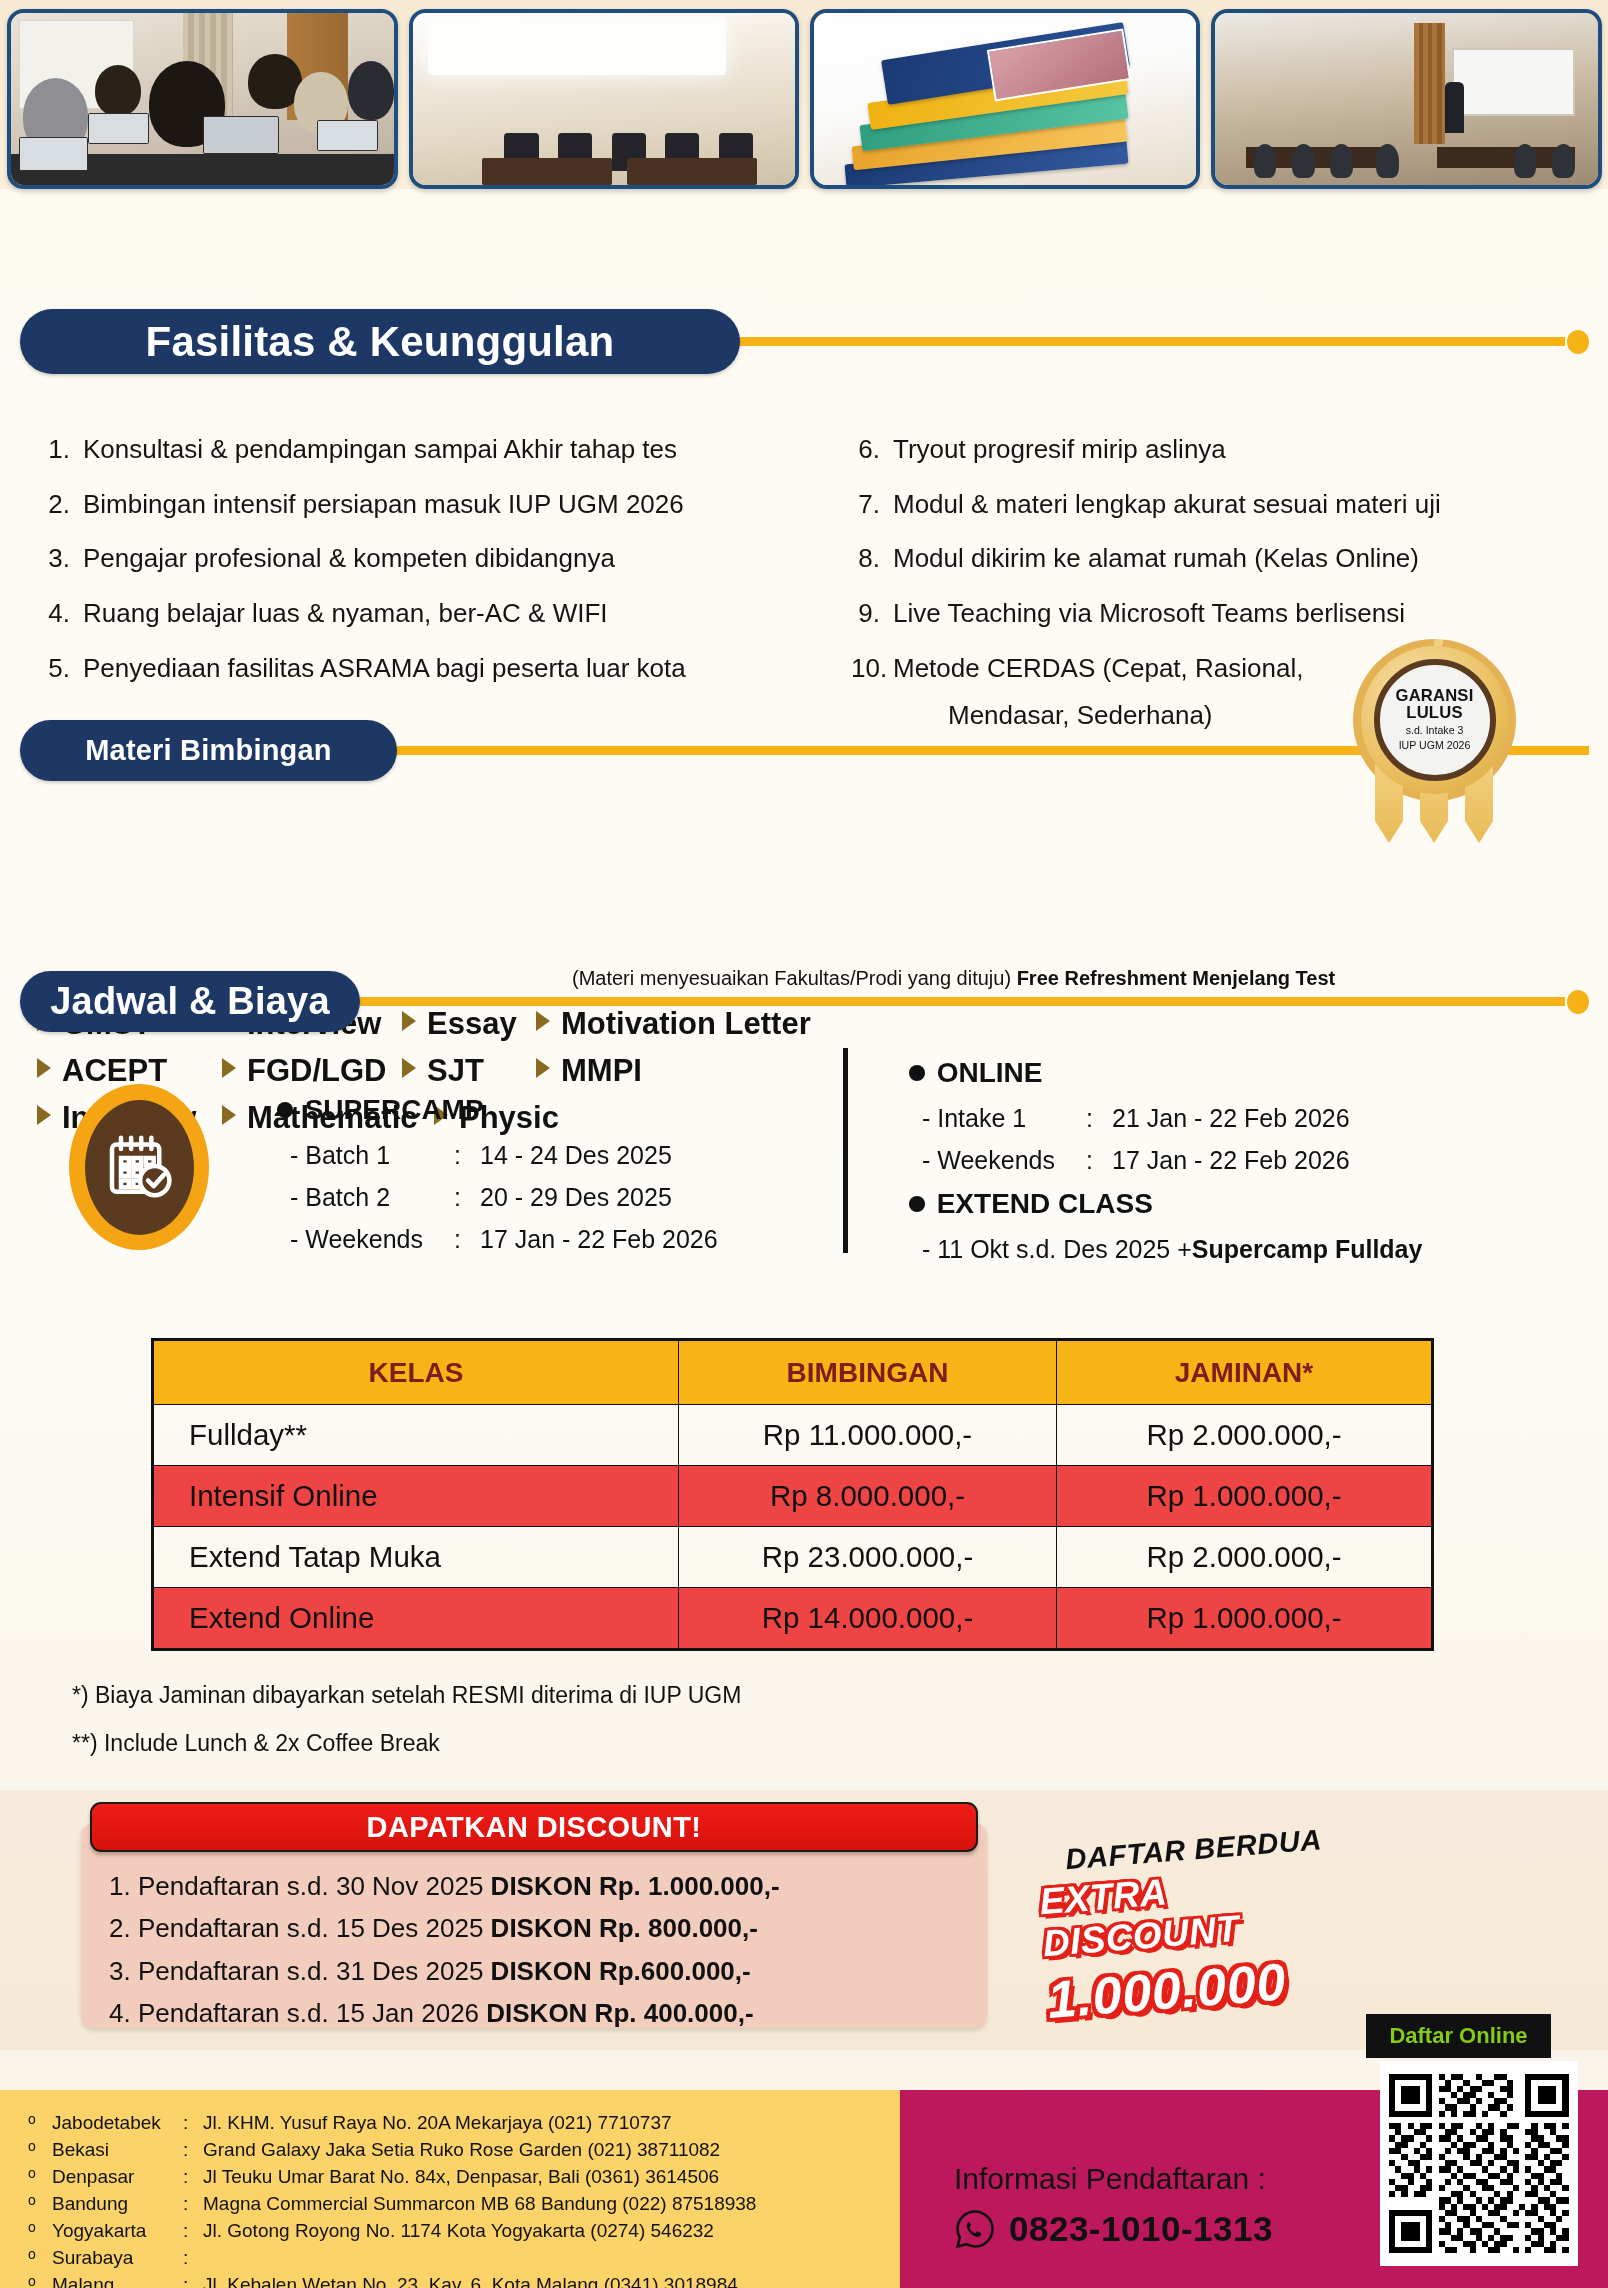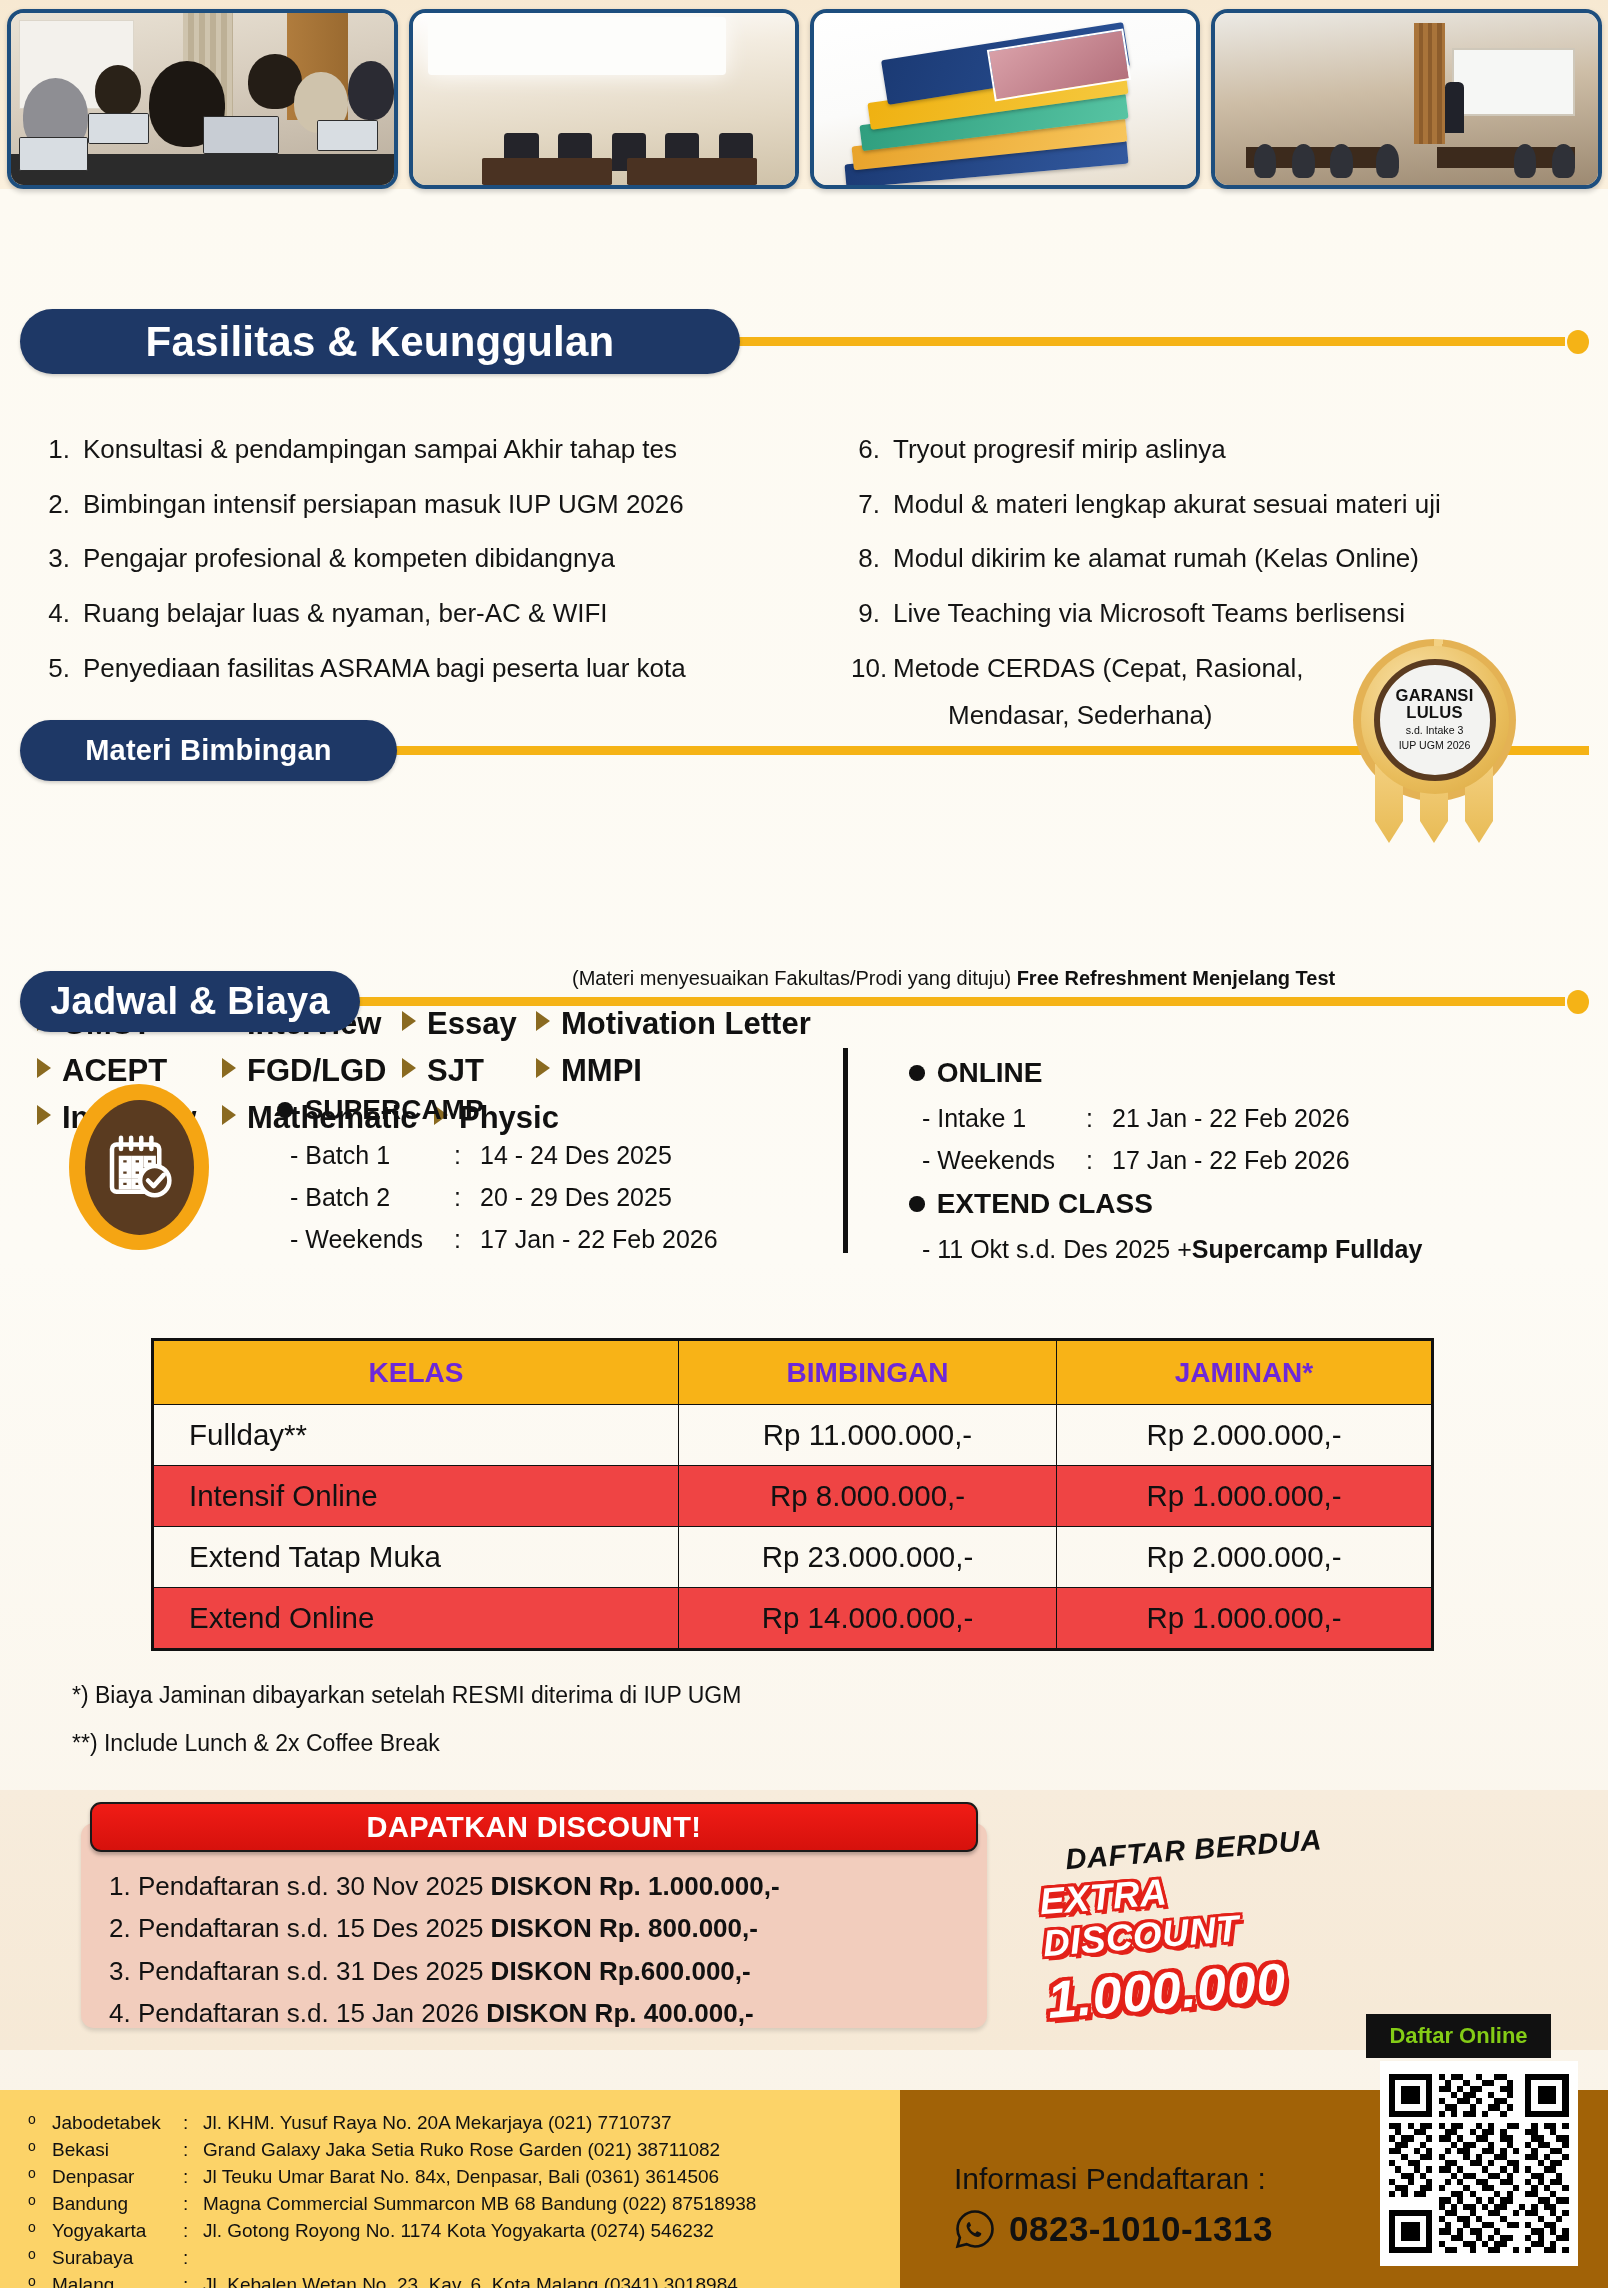--- a/index.html
+++ b/index.html
@@ -105,21 +105,21 @@
   .shead .bul{ width:15.7px; height:15.7px; border-radius:50%; background:#111; margin-right:12px; }
   .sline{ display:flex; margin-bottom:13px; padding-left:13px; }
   .sl-l{ width:164px; flex:none; }
   .sl-c{ width:26px; flex:none; }
   .sl-v{ flex:1; }
 
   
   table.price{ position:absolute; left:151px; top:1338px; width:1283px; border-collapse:collapse;
                border:3.7px solid #111; }
   table.price th, table.price td{ border:1.8px solid #111; text-align:center; }
-  table.price th{ background:#f8b317; font-size:28px; font-weight:bold; color:#6d28d9; padding:15.7px 0; }
+  table.price th{ background:#f8b317; font-size:28px; font-weight:bold; color:#7f1d1d; padding:15.7px 0; }
   table.price td{ font-size:29.5px; color:#111; padding:13px 0; }
   table.price tr.alt td{ background:#ef4444; }
   table.price td.kelas{ text-align:left; padding-left:35px; }
   .tnote{ position:absolute; left:72px; font-size:23px; color:#111; }
 
   
   .disczone{ position:absolute; left:0; top:1790px; width:1609px; height:260px;
              background:linear-gradient(180deg,#f7ecdc,#f6e9d6); }
   .discbox{ position:absolute; left:81px; top:1823px; width:906px; height:205px;
             background:#f2cdbd; border-radius:13px; box-shadow:0 2.8px 4.6px rgba(0,0,0,.13); }
@@ -147,21 +147,21 @@
                  display:flex; align-items:center; justify-content:center; z-index:8; }
 
   
   .footer{ position:absolute; left:0; top:2090px; width:1609px; height:198px; display:flex; }
   .fleft{ width:900px; background:#fcd368; padding:20px 0 0 28px; }
   .frow{ display:flex; font-size:19px; color:#111; line-height:1.42; }
   .fcirc{ width:24px; flex:none; font-size:14px; }
   .fcity{ width:131px; flex:none; }
   .fcolon{ width:20px; flex:none; }
   .faddr{ flex:1; }
-  .fright{ flex:1; background:#a16207; position:relative; }
+  .fright{ flex:1; background:#be185d; position:relative; }
   .infolbl{ position:absolute; left:54px; top:72px; font-size:30px; color:#111; }
   .phonerow{ position:absolute; left:54px; top:118px; display:flex; align-items:center; }
   .wa{ width:42px; height:42px; margin-right:13px; }
   .phone{ font-size:35px; font-weight:bold; color:#111; letter-spacing:0.5px; }
   .qr{ position:absolute; left:480px; top:-29.5px; width:198px; height:205px; background:#fff;
        padding:9.2px; }
   .qrimg{ width:100%; height:100%; }
 </style>
 </head>
 <body>

